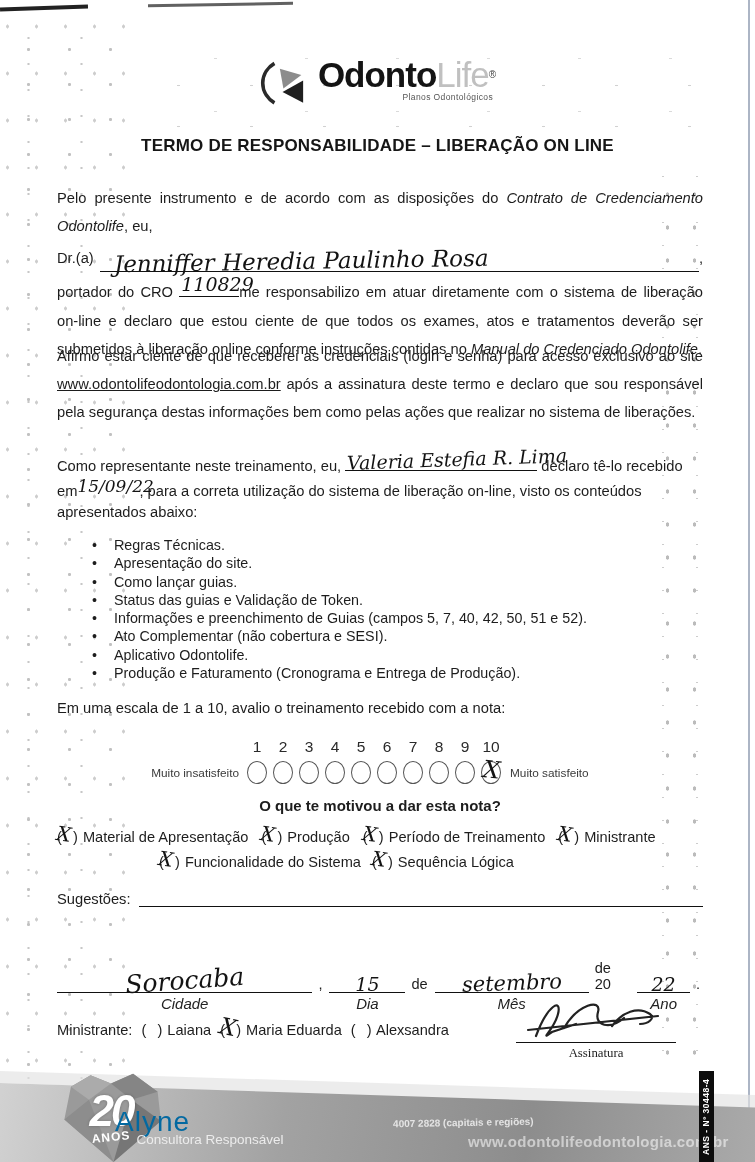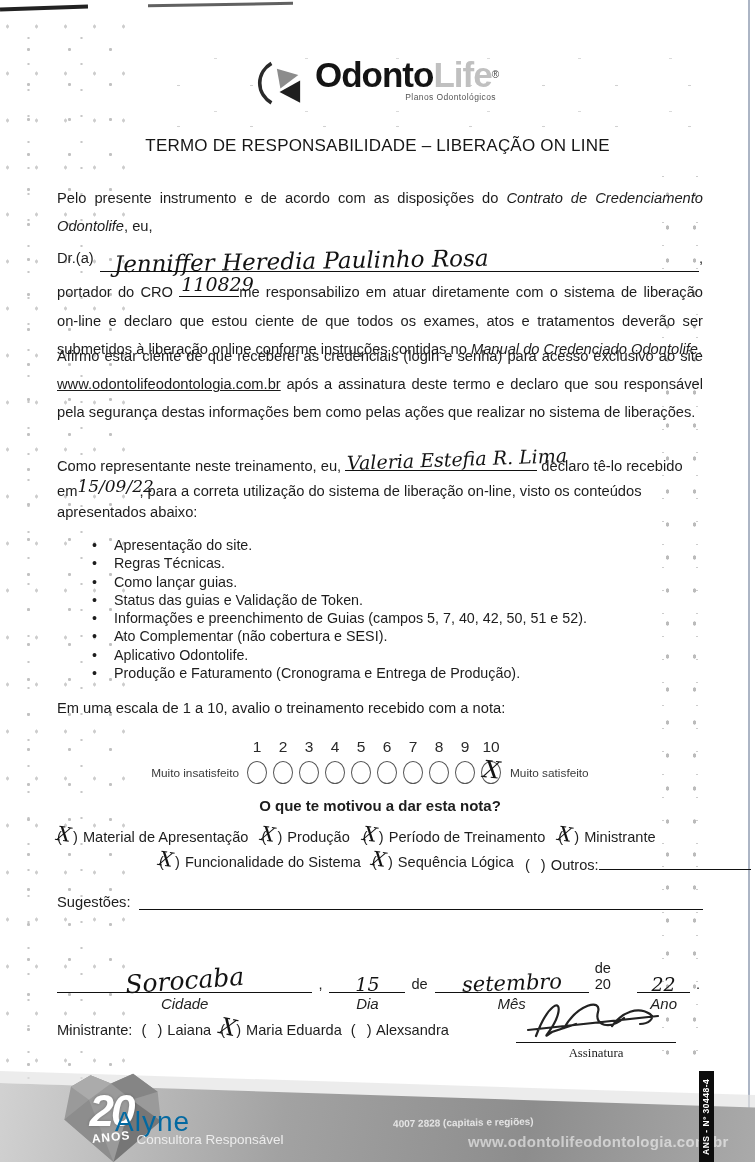--- a/index.html
+++ b/index.html
@@ -25,26 +25,26 @@
   .scanline2{position:absolute;left:148px;top:3px;width:145px;height:3px;background:#3a3a3a;transform:rotate(-1deg);opacity:.8;}
   .edge-right{position:absolute;left:748px;top:0;width:2px;height:1162px;background:#5a6b8c;opacity:.5;}
 
   
   .logo{position:absolute;top:56px;left:0;width:755px;display:flex;justify-content:center;}
   .logo-inner{display:flex;align-items:flex-start;}
   .logo-icon{margin-top:2px;margin-right:4px;}
   .logo-textcol{position:relative;}
   .brand{font-size:35px;line-height:38px;letter-spacing:-1px;}
   .brand-odonto{font-weight:700;color:#141414;}
-  .brand-life{font-weight:700;color:#c0c0c0;}
+  .brand-life{font-weight:400;color:#c0c0c0;}
   .brand-reg{font-size:10px;color:#444;vertical-align:top;}
   .tagline{position:absolute;right:2px;top:36px;font-size:8.5px;color:#555;letter-spacing:.4px;}
 
   .title{position:absolute;top:136px;left:0;width:755px;text-align:center;
-         font-size:17px;font-weight:400;letter-spacing:.2px;color:#161616;}
+         font-size:17px;font-weight:700;letter-spacing:.2px;color:#161616;}
 
   .para{position:absolute;left:57px;width:646px;font-size:14.7px;text-align:justify;line-height:28.2px;}
   #para1{top:184px;}
   #para2{top:342px;}
   #para3{top:450px;line-height:21.6px;text-align:left;}
   .it{font-style:italic;}
   .hand{font-family:"DejaVu Serif", serif;font-style:italic;color:#131313;}
   .dr-line{display:flex;align-items:flex-end;height:30px;margin:2px 0 4px 0;}
   .dr-blank{flex:1;border-bottom:1.6px solid #111;position:relative;height:30px;margin-left:6px;}
   .dr-name{position:absolute;left:14px;bottom:-4px;font-size:23px;white-space:nowrap;transform:rotate(-1deg);}
@@ -170,22 +170,22 @@
   </div>
 
   <div class="para" id="para3">
     <span>Como representante neste treinamento, eu,</span>
     <span class="rep-blank"><span class="rep-name hand">Valeria Estefia R. Lima</span></span>
     <span>declaro tê-lo recebido</span>
     <span>em</span><span class="date-blank"><span class="date-hand hand">15/09/22</span></span><span>,  para a correta utilização do sistema de liberação on-line, visto os conteúdos apresentados abaixo:</span>
   </div>
 
   <ul class="bullets">
+    <li><span>Regras Técnicas.</span></li>
     <li><span>Apresentação do site.</span></li>
-    <li><span>Regras Técnicas.</span></li>
     <li><span>Como lançar guias.</span></li>
     <li><span>Status das guias e Validação de Token.</span></li>
     <li><span>Informações e preenchimento de Guias (campos 5, 7, 40, 42, 50, 51 e 52).</span></li>
     <li><span>Ato Complementar (não cobertura e SESI).</span></li>
     <li><span>Aplicativo Odontolife.</span></li>
     <li><span>Produção e Faturamento (Cronograma e Entrega de Produção).</span></li>
   </ul>
 
   <div class="scale-block">
     <div class="scale-prompt">Em uma escala de 1 a 10, avalio o treinamento recebido com a nota:</div>
@@ -223,21 +223,20 @@
 
     <div class="cb-row1">
       <span class="cb"><span class="paren">(  )</span><span class="xmark hand">X</span> <span>Material de Apresentação</span></span>
       <span class="cb"><span class="paren">(  )</span><span class="xmark hand">X</span> <span>Produção</span></span>
       <span class="cb"><span class="paren">(  )</span><span class="xmark hand">X</span> <span>Período de Treinamento</span></span>
       <span class="cb"><span class="paren">(  )</span><span class="xmark hand">X</span> <span>Ministrante</span></span>
     </div>
     <div class="cb-row2">
       <span class="cb"><span class="paren">(  )</span><span class="xmark hand">X</span> <span>Funcionalidade do Sistema</span></span>
       <span class="cb"><span class="paren">(  )</span><span class="xmark hand">X</span> <span>Sequência Lógica</span></span>
-      <span class="cb"><span class="paren">(  )</span> <span>Outros:</span><span class="outros-blank"></span></span>
     </div>
     <div class="sug-row">
       <span>Sugestões:</span>
       <span class="sug-blank"></span>
     </div>
   </div>
 
   <div class="citydate">
     <span class="seg seg-cidade">
       <span class="seg-hand hand city-hand">Sorocaba</span>

